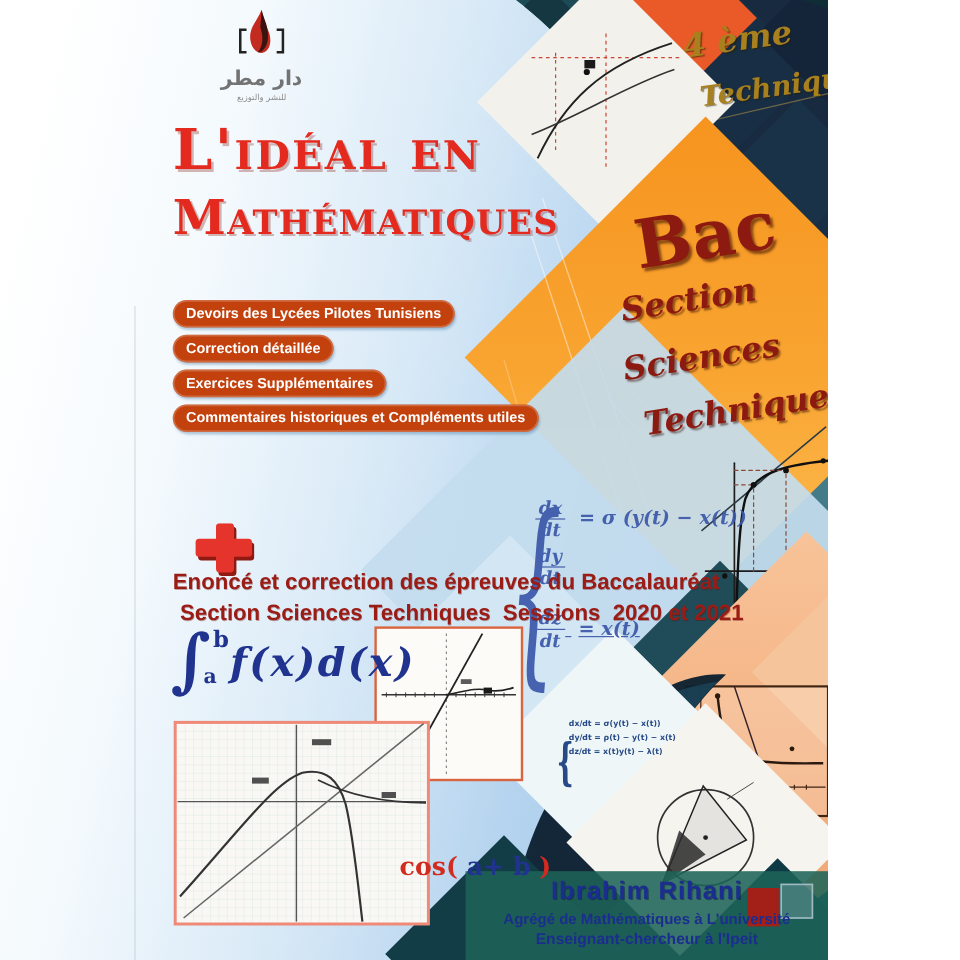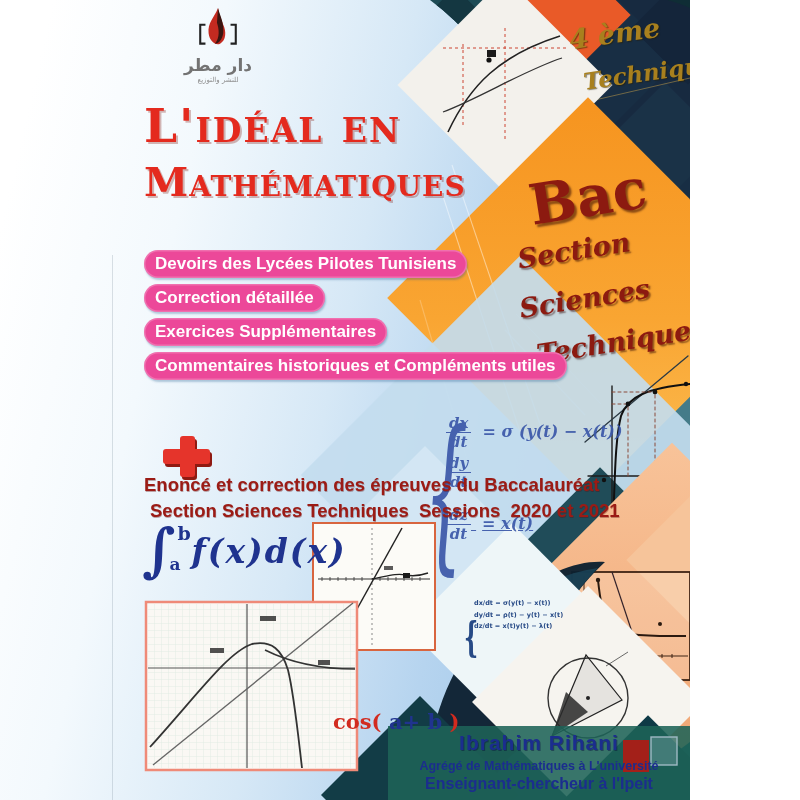--- a/index.html
+++ b/index.html
@@ -35,21 +35,21 @@
        font-family:"DejaVu Serif",serif;color:#8c1a10;}
   .bac-word{font-size:56px;font-weight:bold;margin-left:34px;line-height:1;
             text-shadow:2px 3px 2px rgba(45,6,0,.55);}
   .bac-line{font-size:27px;font-style:italic;font-weight:bold;line-height:1.8;
             text-shadow:1.5px 2px 1.5px rgba(45,6,0,.5);}
   .bac-line.i1{margin-left:14px;} .bac-line.i2{margin-left:8px;} .bac-line.i3{margin-left:18px;}
 
   
   .features{position:absolute;left:144px;top:250px;z-index:3;list-style:none;margin:0;padding:0;}
   .features li{margin-bottom:6px;}
-  .feat{display:inline-block;background:#ec4899;color:#ffffff;font-weight:bold;font-size:17px;
+  .feat{display:inline-block;background:#c2410c;color:#ffffff;font-weight:bold;font-size:12px;
         line-height:1;padding:5px 11px 6px;border-radius:14px;
         box-shadow:inset 0 0 0 1.5px rgba(255,255,255,.22), 1px 2px 2px rgba(25,90,140,.30);}
 
   
   .plus{position:absolute;left:162px;top:436px;z-index:3;}
   .note{position:absolute;z-index:4;font-weight:bold;font-size:18.5px;color:#9b1b15;
         white-space:pre;text-shadow:.5px .5px 0 rgba(95,12,8,.35);}
   .note1{left:144px;top:474px;}
   .note2{left:150px;top:500px;}
 
@@ -84,21 +84,21 @@
   
   .trig{position:absolute;left:333px;top:644px;z-index:3;font-family:"DejaVu Serif",serif;
         font-weight:bold;font-size:21px;line-height:31px;white-space:pre;}
   .tr-r{color:#d22b1f;} .tr-b{color:#20338f;}
 
   
   .author{position:absolute;left:388px;top:731px;width:302px;z-index:5;text-align:center;
           color:#1b2d8e;}
   .auth-name{font-size:21px;font-weight:bold;letter-spacing:1px;text-shadow:1px 1px 0 rgba(8,16,60,.45);}
   .auth-l2{font-size:12.5px;font-weight:bold;margin-top:4px;}
-  .auth-l3{font-size:16px;font-weight:bold;margin-top:2px;}
+  .auth-l3{font-size:13px;font-weight:bold;margin-top:2px;}
 </style>
 </head>
 <body>
 
 <div class="stage">
  <div class="cover">
   <div class="cover-bg"></div>
   <div class="book-edge"></div>
 
   <svg class="collage" width="690" height="800" viewBox="0 0 690 800">

